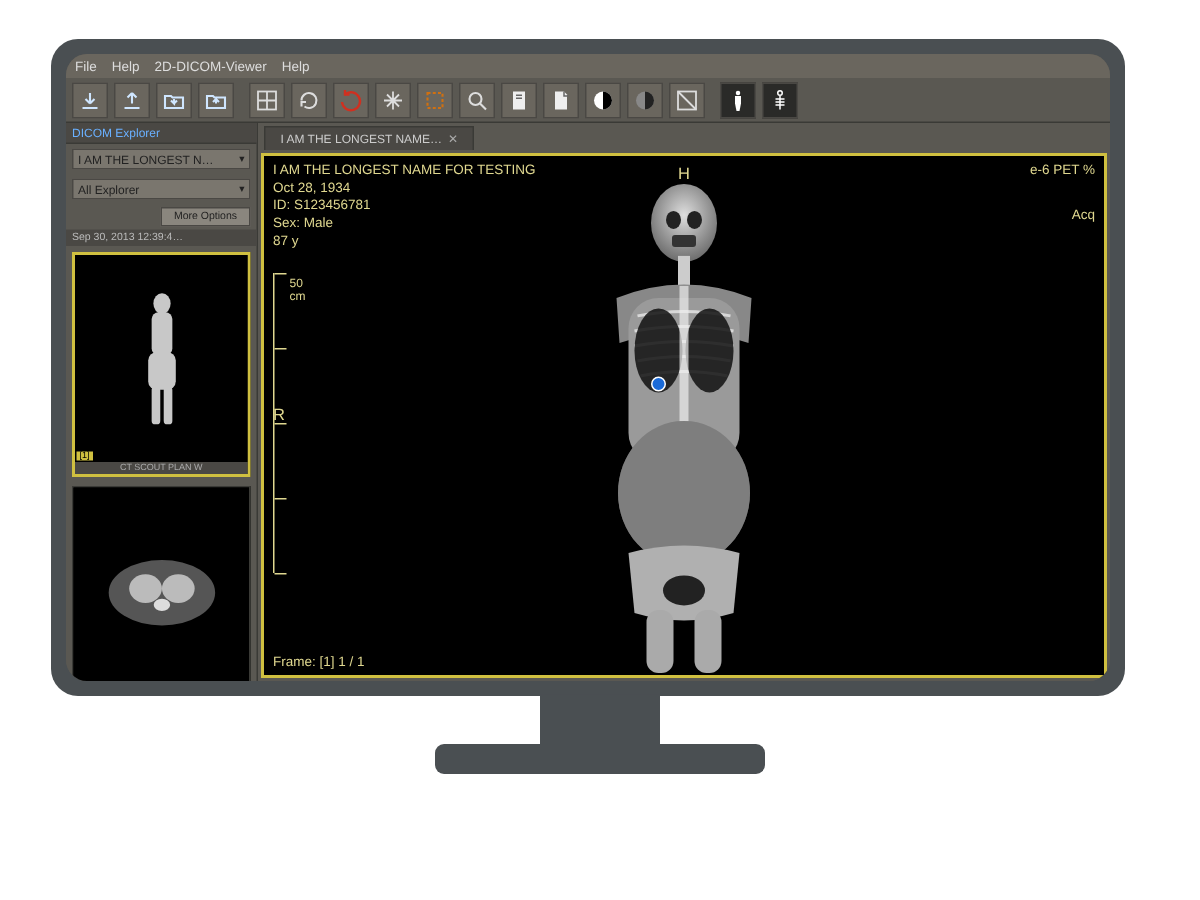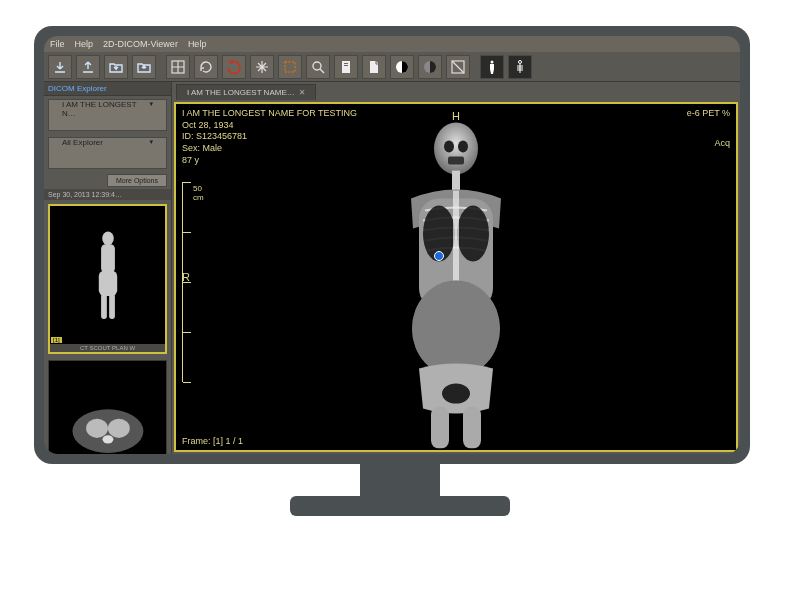--- a/index.html
+++ b/index.html
@@ -105,27 +105,28 @@
     background: #4a4844;
     padding: 0 4px;
     color: #6ab0ff;
     font-size: 8px;
     display: flex;
     align-items: center;
     border-bottom: 1px solid #3a3a36;
   }
   .dropdown {
     margin: 3px 4px;
-    height: 32px;
+    height: 14px;
     background: #7a766e;
     border: 1px solid #4a4844;
     color: #222;
     font-size: 8px;
-    padding: 0 13px;
-    display: flex;
+    padding: 0 3px;
+    display: flex;
+    align-items: center;
     justify-content: space-between;
     cursor: pointer;
   }
   .dropdown::after { content: "▾"; font-size: 7px; }
   .more-opts {
     margin: 2px 4px 2px auto;
     width: 60px; height: 13px;
     background: #8a867e;
     border: 1px solid #4a4844;
     color: #222;

